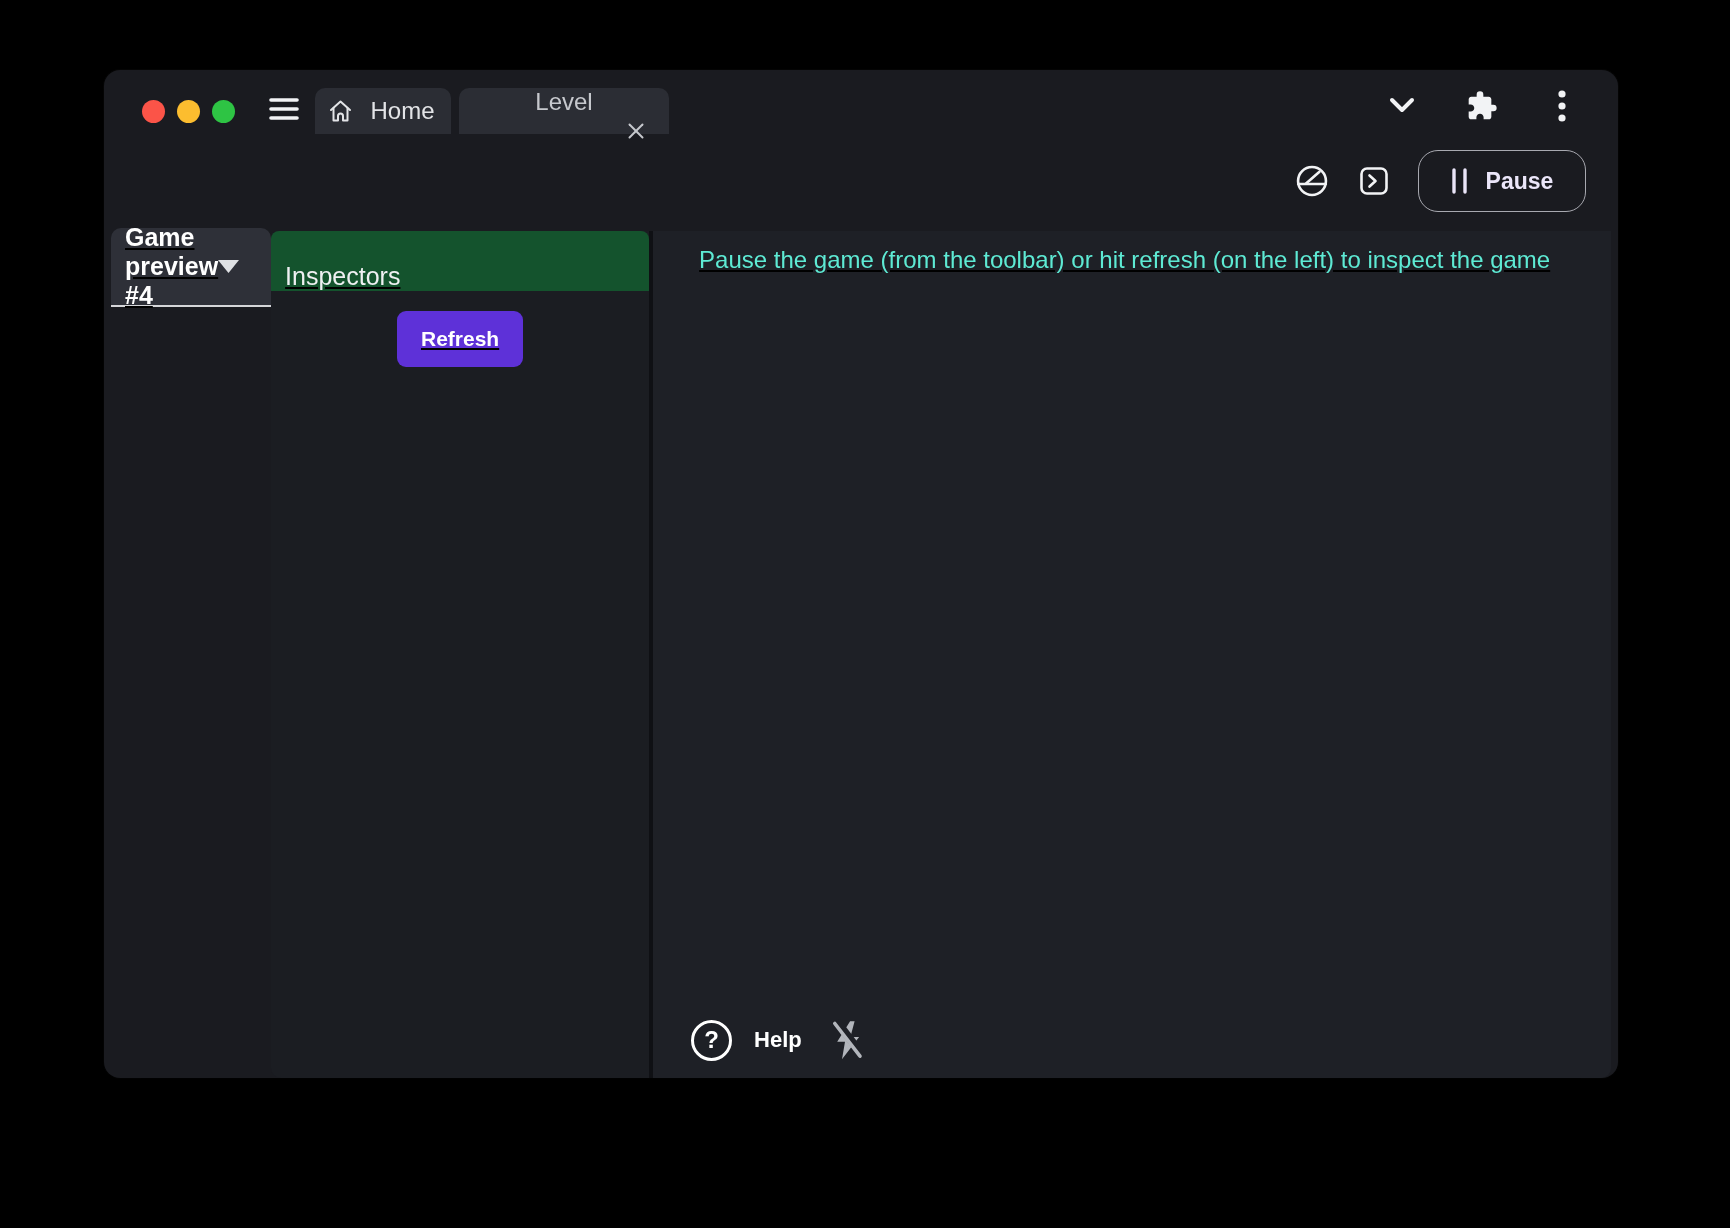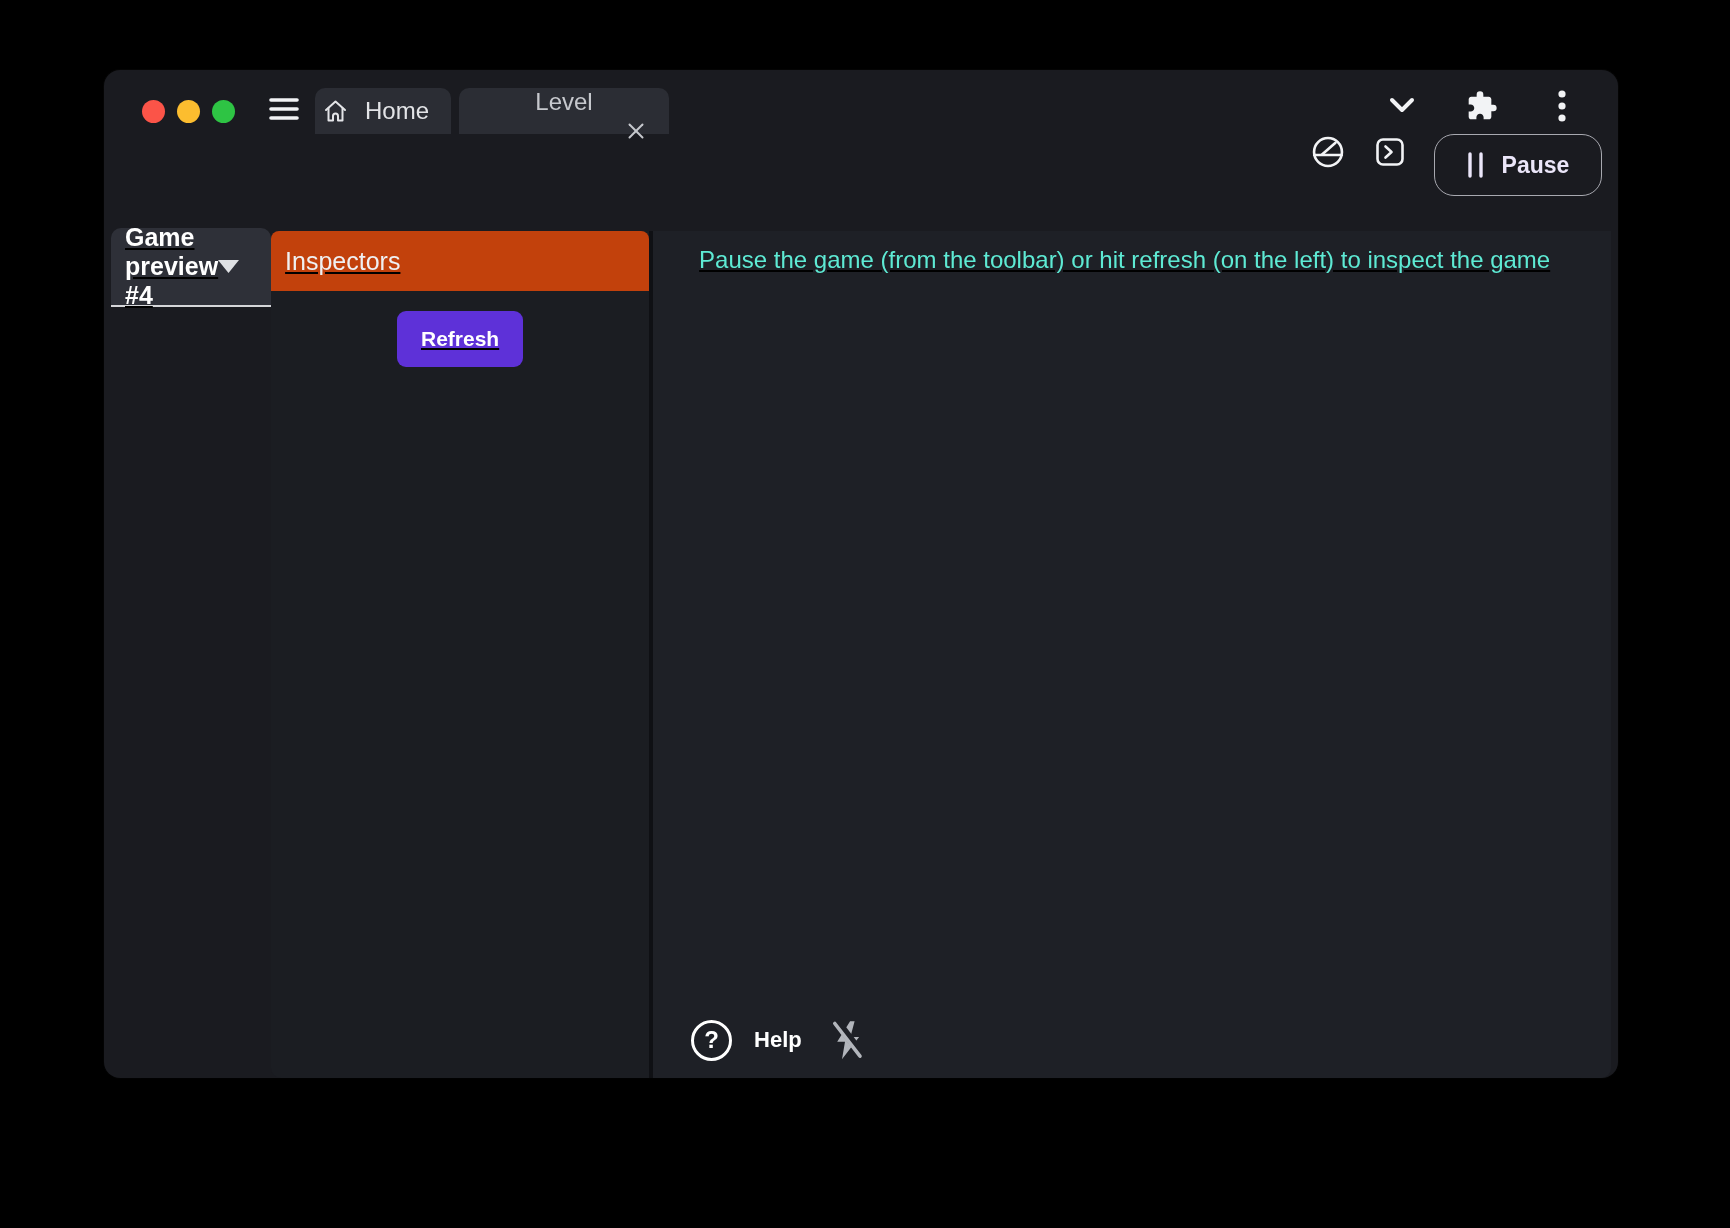--- a/index.html
+++ b/index.html
@@ -22,55 +22,55 @@
 
   .iconbtn { background:none; border:none; cursor:pointer; display:flex; align-items:center;
              justify-content:center; padding:0; }
   .hamburger { margin:0 14px 10px 0; width:34px; height:30px; }
 
   .tabs { display:flex; gap:8px; align-items:flex-end; height:46px; }
   .tab { height:46px; background:#2b2d34; border-radius:10px 10px 0 0; display:flex;
          align-items:center; padding:0 18px; cursor:pointer; color:#c6c8cd;
          font-size:24px; white-space:nowrap; }
   .tab .tab-label { padding:0 4px; }
-  .tab-home { width:136px; color:#e3e4e7; gap:12px; justify-content:flex-end; }
+  .tab-home { width:136px; color:#e3e4e7; gap:12px; justify-content:center; }
   .tab-level { width:210px;flex-direction:column; }
   .tab-levelevents { width:262px; }
   .tab-debugger { width:240px; }
   .tab .close { margin-left:auto; width:30px; height:30px; border-radius:6px; display:flex;
                 align-items:center; justify-content:center; cursor:pointer; flex:0 0 auto; }
   .tab.active { background:#1d1e24; border:1.5px solid #b7b9be; border-bottom:none;
                 color:#ffffff; font-weight:600; }
 
   .tabbar-right { margin-left:auto; display:flex; align-items:center; gap:48px;
                   margin-right:40px; margin-bottom:12px; }
   .tabbar-right .iconbtn { width:32px; height:32px; }
 
   
-  .toolbar { height:94px; flex:0 0 94px; display:flex; 
-             justify-content:flex-end; gap:26px; padding-right:16px; }
+  .toolbar { height:94px; flex:0 0 94px; display:flex; align-items:center;
+             justify-content:flex-end; gap:26px; padding-right:32px; }
   .toolbar .iconbtn { width:36px; height:36px; }
   .pause-btn { display:flex; align-items:center; justify-content:center; gap:18px;
                width:168px; height:62px; border:1.5px solid #a8a9b0; border-radius:20px;
                background:transparent; cursor:pointer; }
   .pause-label { color:#ebe6f9; font-size:23px; font-weight:700; }
 
   
   .paper { flex:1; margin:0 7px; display:flex; flex-direction:row; min-height:0;text-decoration:underline; }
   .preview-header { height:79px; flex:0 0 79px; background:#2e3038; border-radius:10px 10px 0 0;
                     border-bottom:2px solid #d5d6d9; display:flex; align-items:center;
                     padding:0 32px 0 14px; cursor:pointer; }
   .preview-title { color:#ffffff; font-size:25px; font-weight:600; }
   .preview-caret { margin-left:auto; display:flex; }
 
   .content { flex:1; display:flex; margin-top:3px; min-height:0; }
   .sidebar { width:378px; flex:0 0 378px; background:#1b1d22; border-radius:8px 0 0 10px;
              display:flex; flex-direction:column; }
-  .sidebar-header { height:60px; flex:0 0 60px; background:#c2410c; border-radius:8px 8px 0 0;
-                    display:flex; align-items:center; padding-left:14px;
+  .sidebar-header { height:60px; flex:0 0 60px; background:#14532d; border-radius:8px 8px 0 0;
+                    display:flex; align-items:flex-end; padding-left:14px;
                     color:#eff0f2; font-size:25px; }
   .refresh-btn { margin:20px auto 10px auto; width:126px; height:56px; background:#5e31d8;
                  border:none; border-radius:9px; color:#ffffff; font-size:21px; font-weight:700;
                  cursor:pointer; font-family:"Liberation Sans", sans-serif; }
   .vdivider { width:4px; flex:0 0 4px; background:#0f1014; }
   .main { flex:1; background:#1e2026; border-radius:0 0 10px 0; position:relative;
           padding:13px 20px 0 46px; }
   .message { color:#5eead4; font-size:24px; line-height:1.3; }
 
   .help-row { position:absolute; left:38px; bottom:16px; display:flex; align-items:center; gap:26px; }

